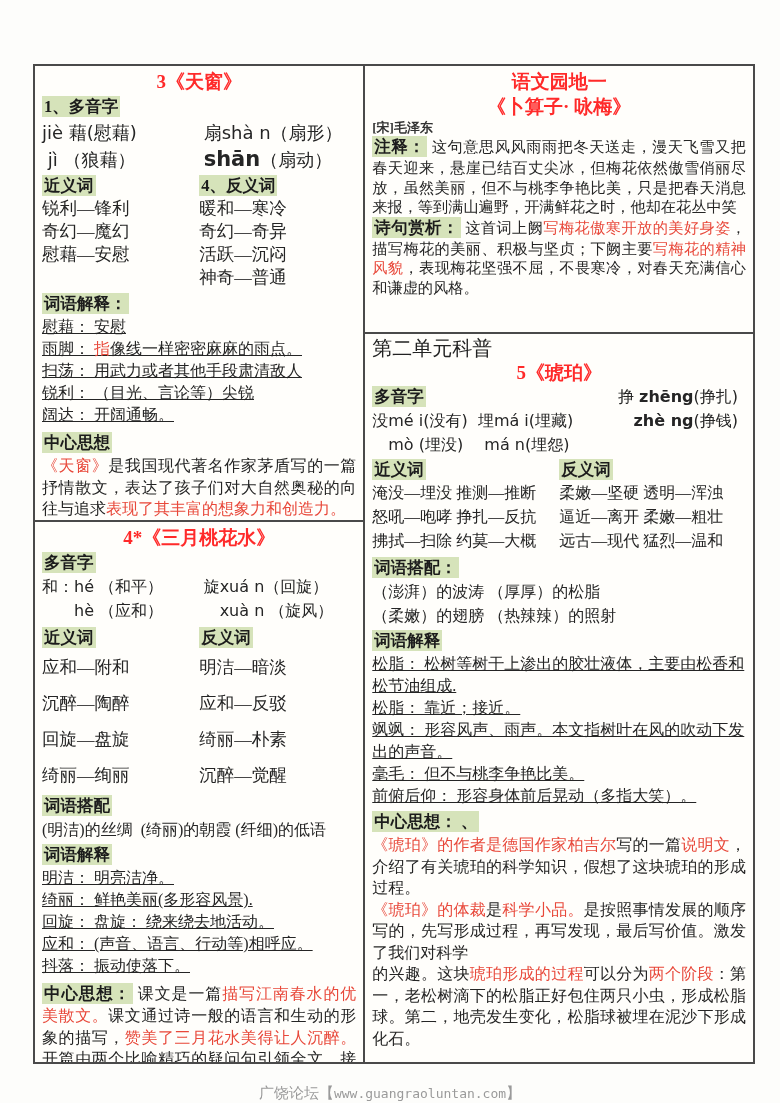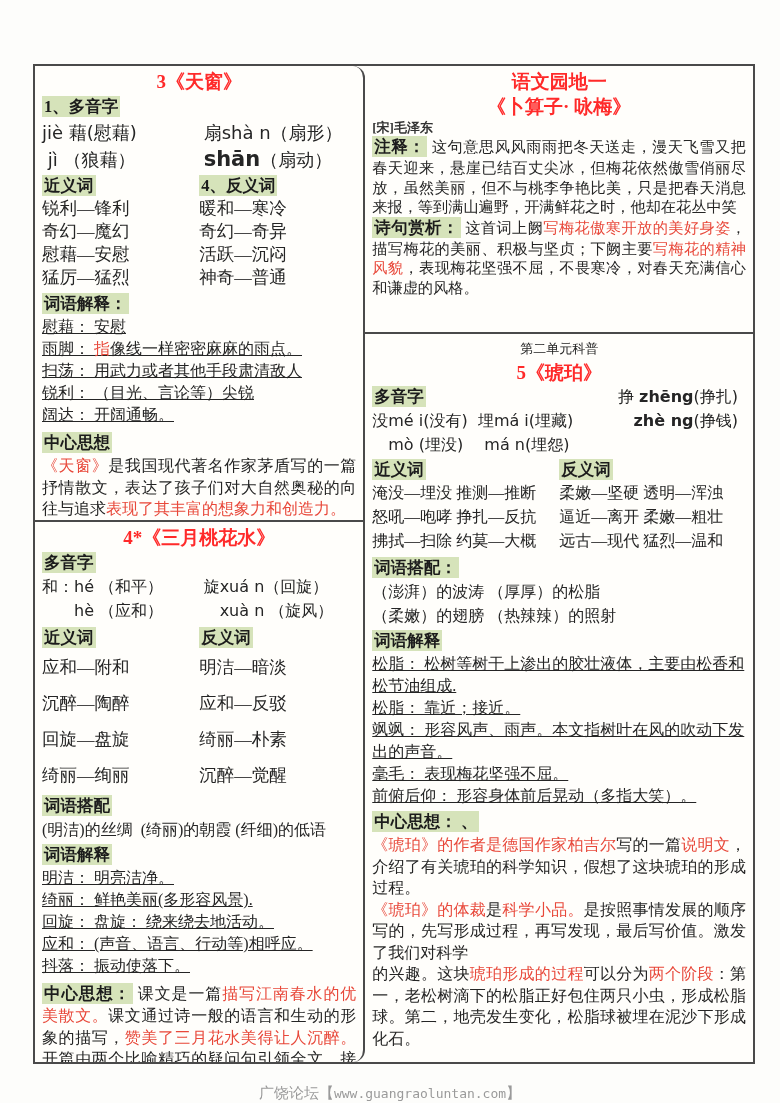--- a/index.html
+++ b/index.html
@@ -15,34 +15,34 @@
     width:780px;height:1103px;background:#ffffff;
     font-family:"Liberation Serif","DejaVu Serif",serif;
     color:var(--ink);
   }
   .sheet{position:relative;width:780px;height:1103px;background:#fdfdfb;overflow:hidden;}
   .notes-table{
     position:absolute;left:33px;top:64px;width:722px;height:1000px;
     border:2px solid var(--border-col);display:flex;box-sizing:border-box;background:#fffefb;
   }
   .col{display:flex;flex-direction:column;box-sizing:border-box;}
-  .col-left{width:46%;border-right:2px solid var(--border-col);border-radius:12px;}
+  .col-left{width:46%;border-right:2px solid var(--border-col);}
   .col-right{width:54%;}
   .block{box-sizing:border-box;padding:3px 7px 4px 7px;overflow:hidden;}
   .bordered-bottom{border-bottom:2px solid var(--border-col);}
   .blk-tianchuang{height:456px;}
   .blk-taohua{flex:1;}
   .blk-yuandi{height:268px;}
   .blk-hupo{flex:1;}
 
   .sec-title{
     text-align:center;font-weight:bold;font-size:19px;line-height:25px;
     color:var(--accent-red);
   }
-  .unit-title{text-align:center;font-size:13px;line-height:23px;color:#222;}
+  .unit-title{text-align:left;font-size:20px;line-height:23px;color:#222;}
   .author-line{text-align:left;font-size:13px;font-weight:bold;line-height:17px;color:#333;}
 
   .hl{
     background:var(--hl-green);font-weight:bold;display:inline;
     padding:1px 2px;font-size:16.5px;line-height:22px;color:#1c1c1c;
   }
   .label-row{margin:2px 0 1px 0;}
 
   .pinyin{font-family:"DejaVu Sans","Liberation Sans",sans-serif;}
   .py-row{display:flex;font-size:18px;line-height:27px;gap:9px;}
@@ -102,21 +102,20 @@
         </div>
         <div class="two-col mt2">
           <div><span class="hl">近义词</span></div>
           <div><span class="hl">4、反义词</span></div>
         </div>
         <div class="two-col">
           <div>
             <div class="pair">锐利—锋利</div>
             <div class="pair">奇幻—魔幻</div>
             <div class="pair">慰藉—安慰</div>
-            <div class="pair">猛厉—猛烈</div>
           </div>
           <div>
             <div class="pair">暖和—寒冷</div>
             <div class="pair">奇幻—奇异</div>
             <div class="pair">活跃—沉闷</div>
             <div class="pair">神奇—普通</div>
           </div>
         </div>
         <div class="label-row mt4">
           <span class="hl">词语解释：</span>
@@ -237,21 +236,21 @@
         </div>
         <div class="dapei-line">（澎湃）的波涛 （厚厚）的松脂</div>
         <div class="dapei-line">（柔嫩）的翅膀 （热辣辣）的照射</div>
         <div class="label-row mt2">
           <span class="hl">词语解释</span>
         </div>
         <div>
           <div class="def-line"><span>松脂： 松树等树干上渗出的胶壮液体，主要由松香和松节油组成.</span></div>
           <div class="def-line"><span>松脂： 靠近；接近。</span></div>
           <div class="def-line"><span>飒飒： 形容风声、雨声。本文指树叶在风的吹动下发出的声音。</span></div>
-          <div class="def-line"><span>毫毛： 表现梅花坚强不屈。</span></div>
+          <div class="def-line"><span>毫毛： 但不与桃李争艳比美。</span></div>
           <div class="def-line"><span>前俯后仰： 形容身体前后晃动（多指大笑）。</span></div>
         </div>
         <div class="label-row mt4">
           <span class="hl">中心思想：  、</span>
         </div>
         <div class="para"><span class="seg-r">《琥珀》的作者是德国作家柏吉尔</span><span>写的一篇</span><span class="seg-r">说明文</span><span>，介绍了有关琥珀的科学知识，假想了这块琥珀的形成过程。</span></div>
         <div class="para"><span class="seg-r">《琥珀》的体裁</span><span>是</span><span class="seg-r">科学小品。</span><span>是按照事情发展的顺序写的，先写形成过程，再写发现，最后写价值。激发了我们对科学</span><br><span>的兴趣。这块</span><span class="seg-r">琥珀形成的过程</span><span>可以分为</span><span class="seg-r">两个阶段</span><span>：第一，老松树滴下的松脂正好包住两只小虫，形成松脂球。第二，地壳发生变化，松脂球被埋在泥沙下形成化石。</span></div>
       </section>
     </div>
   </div>

